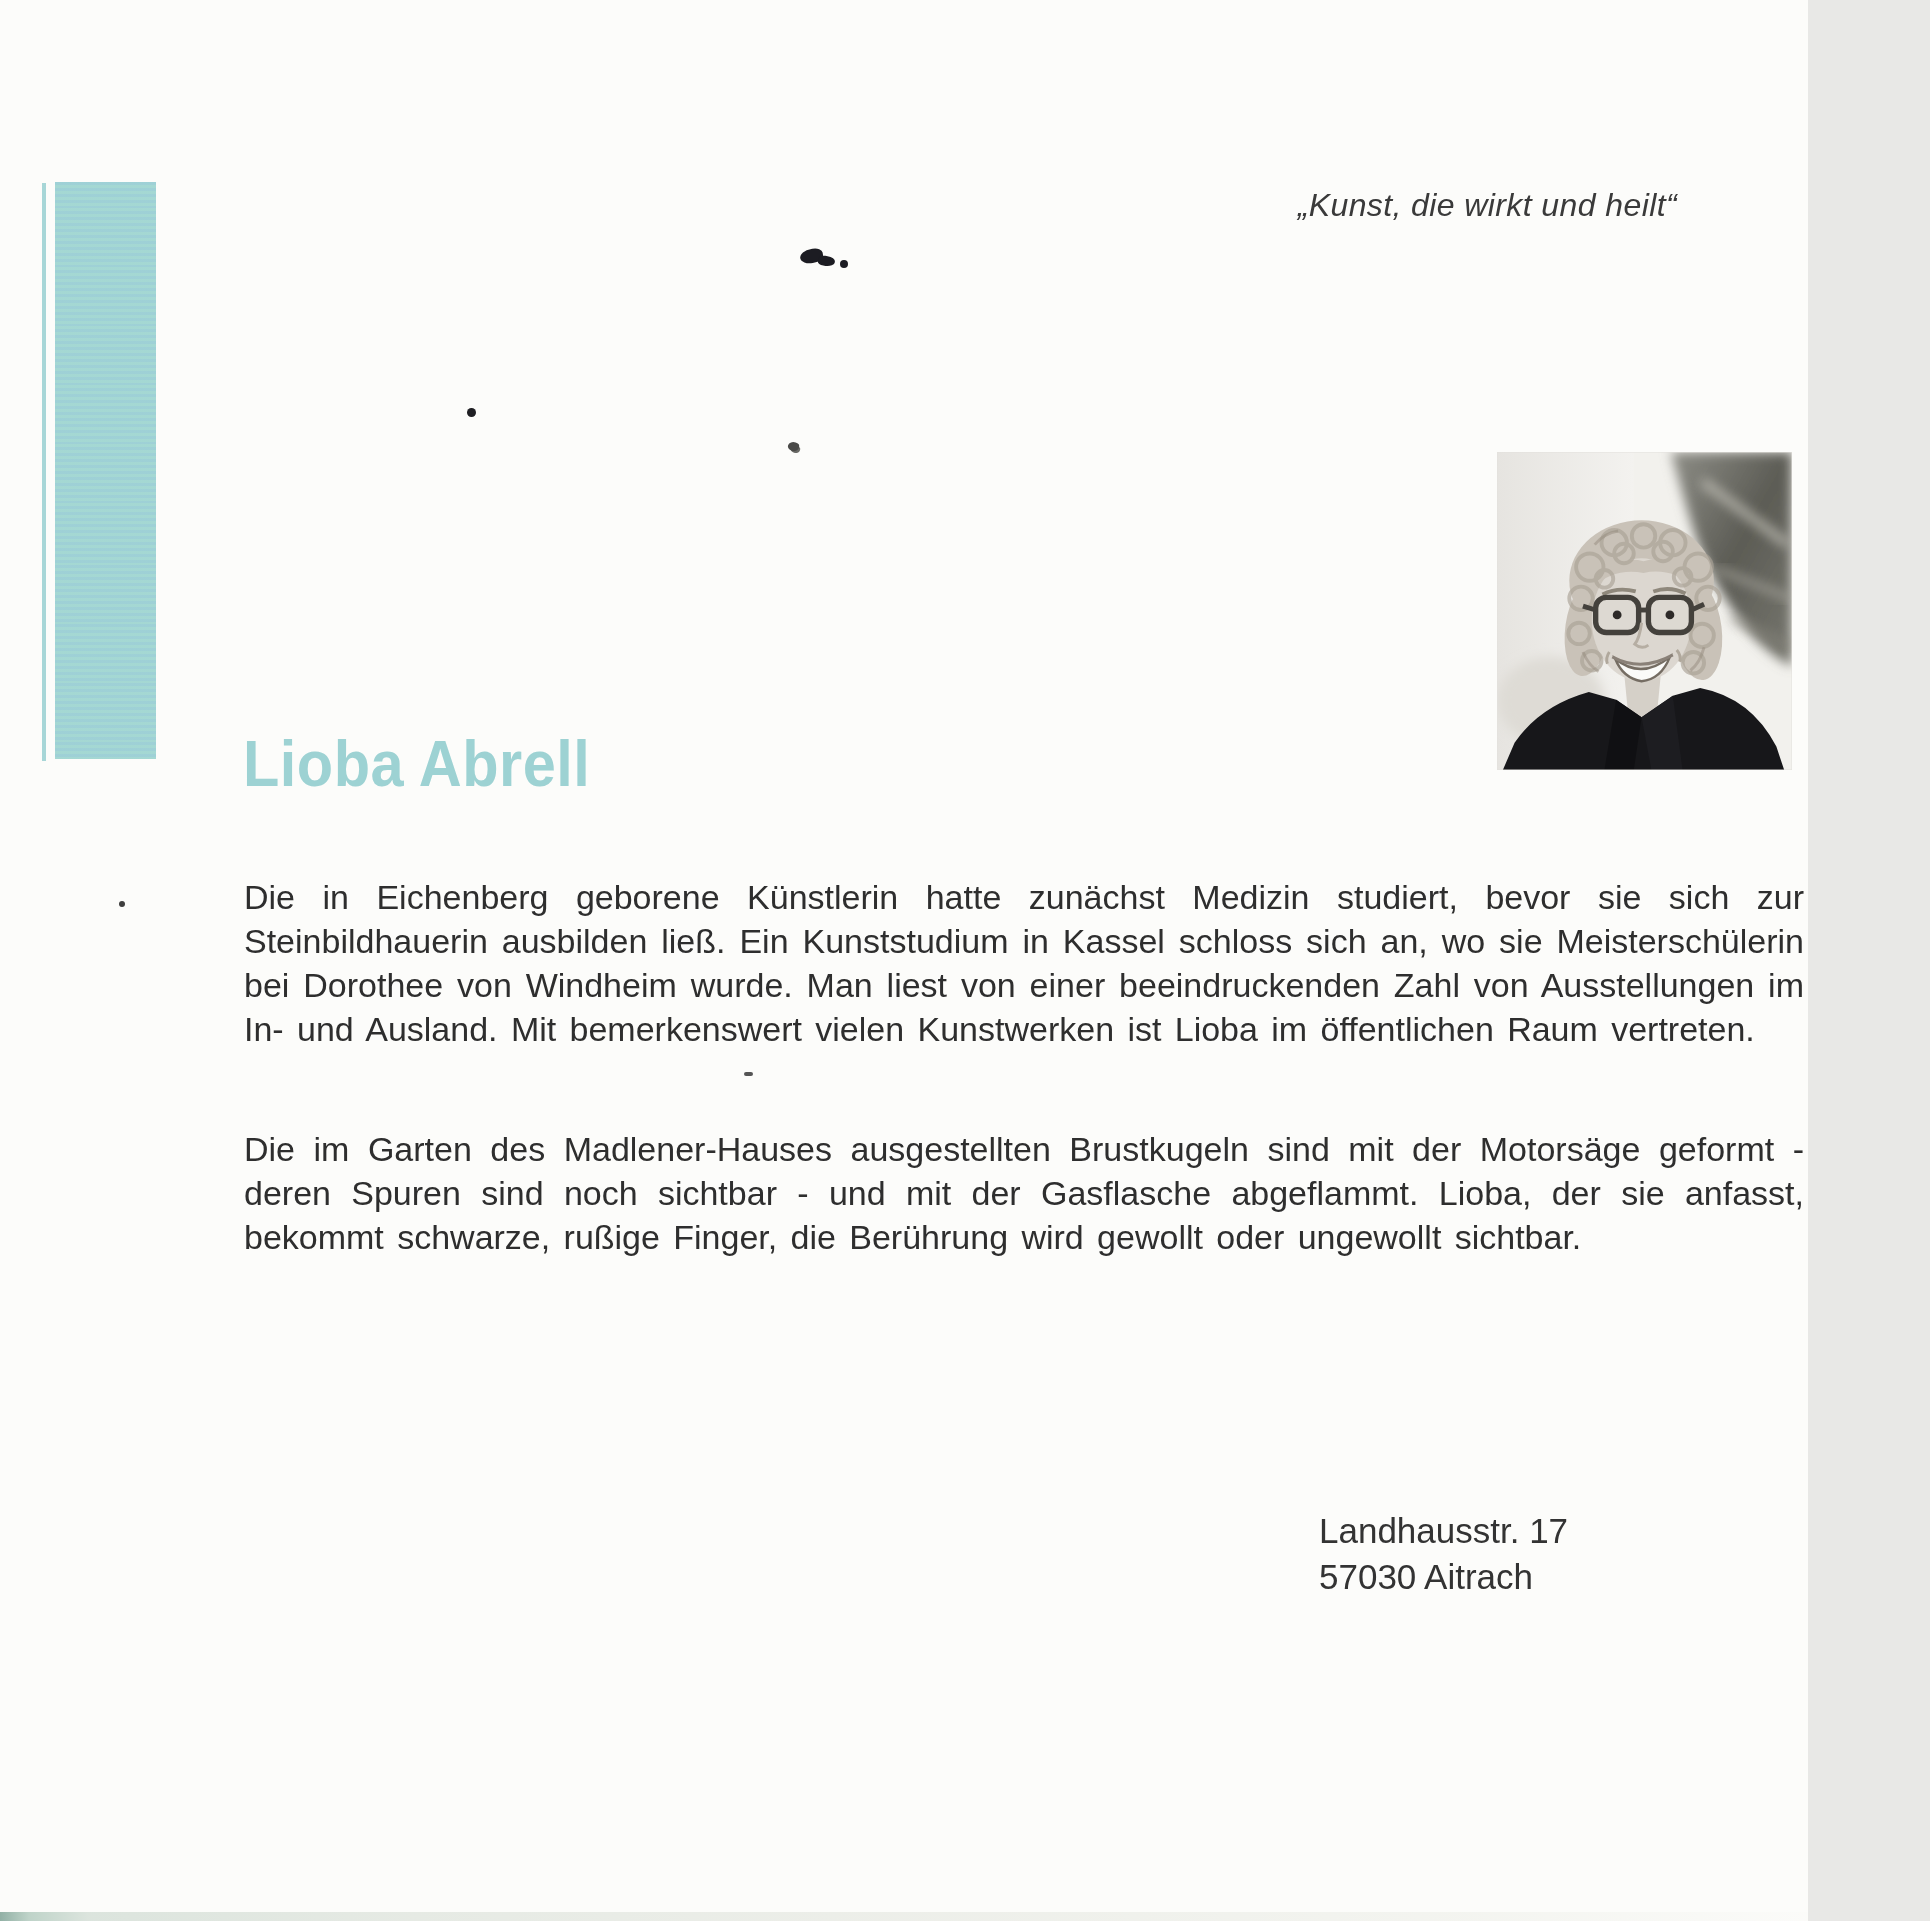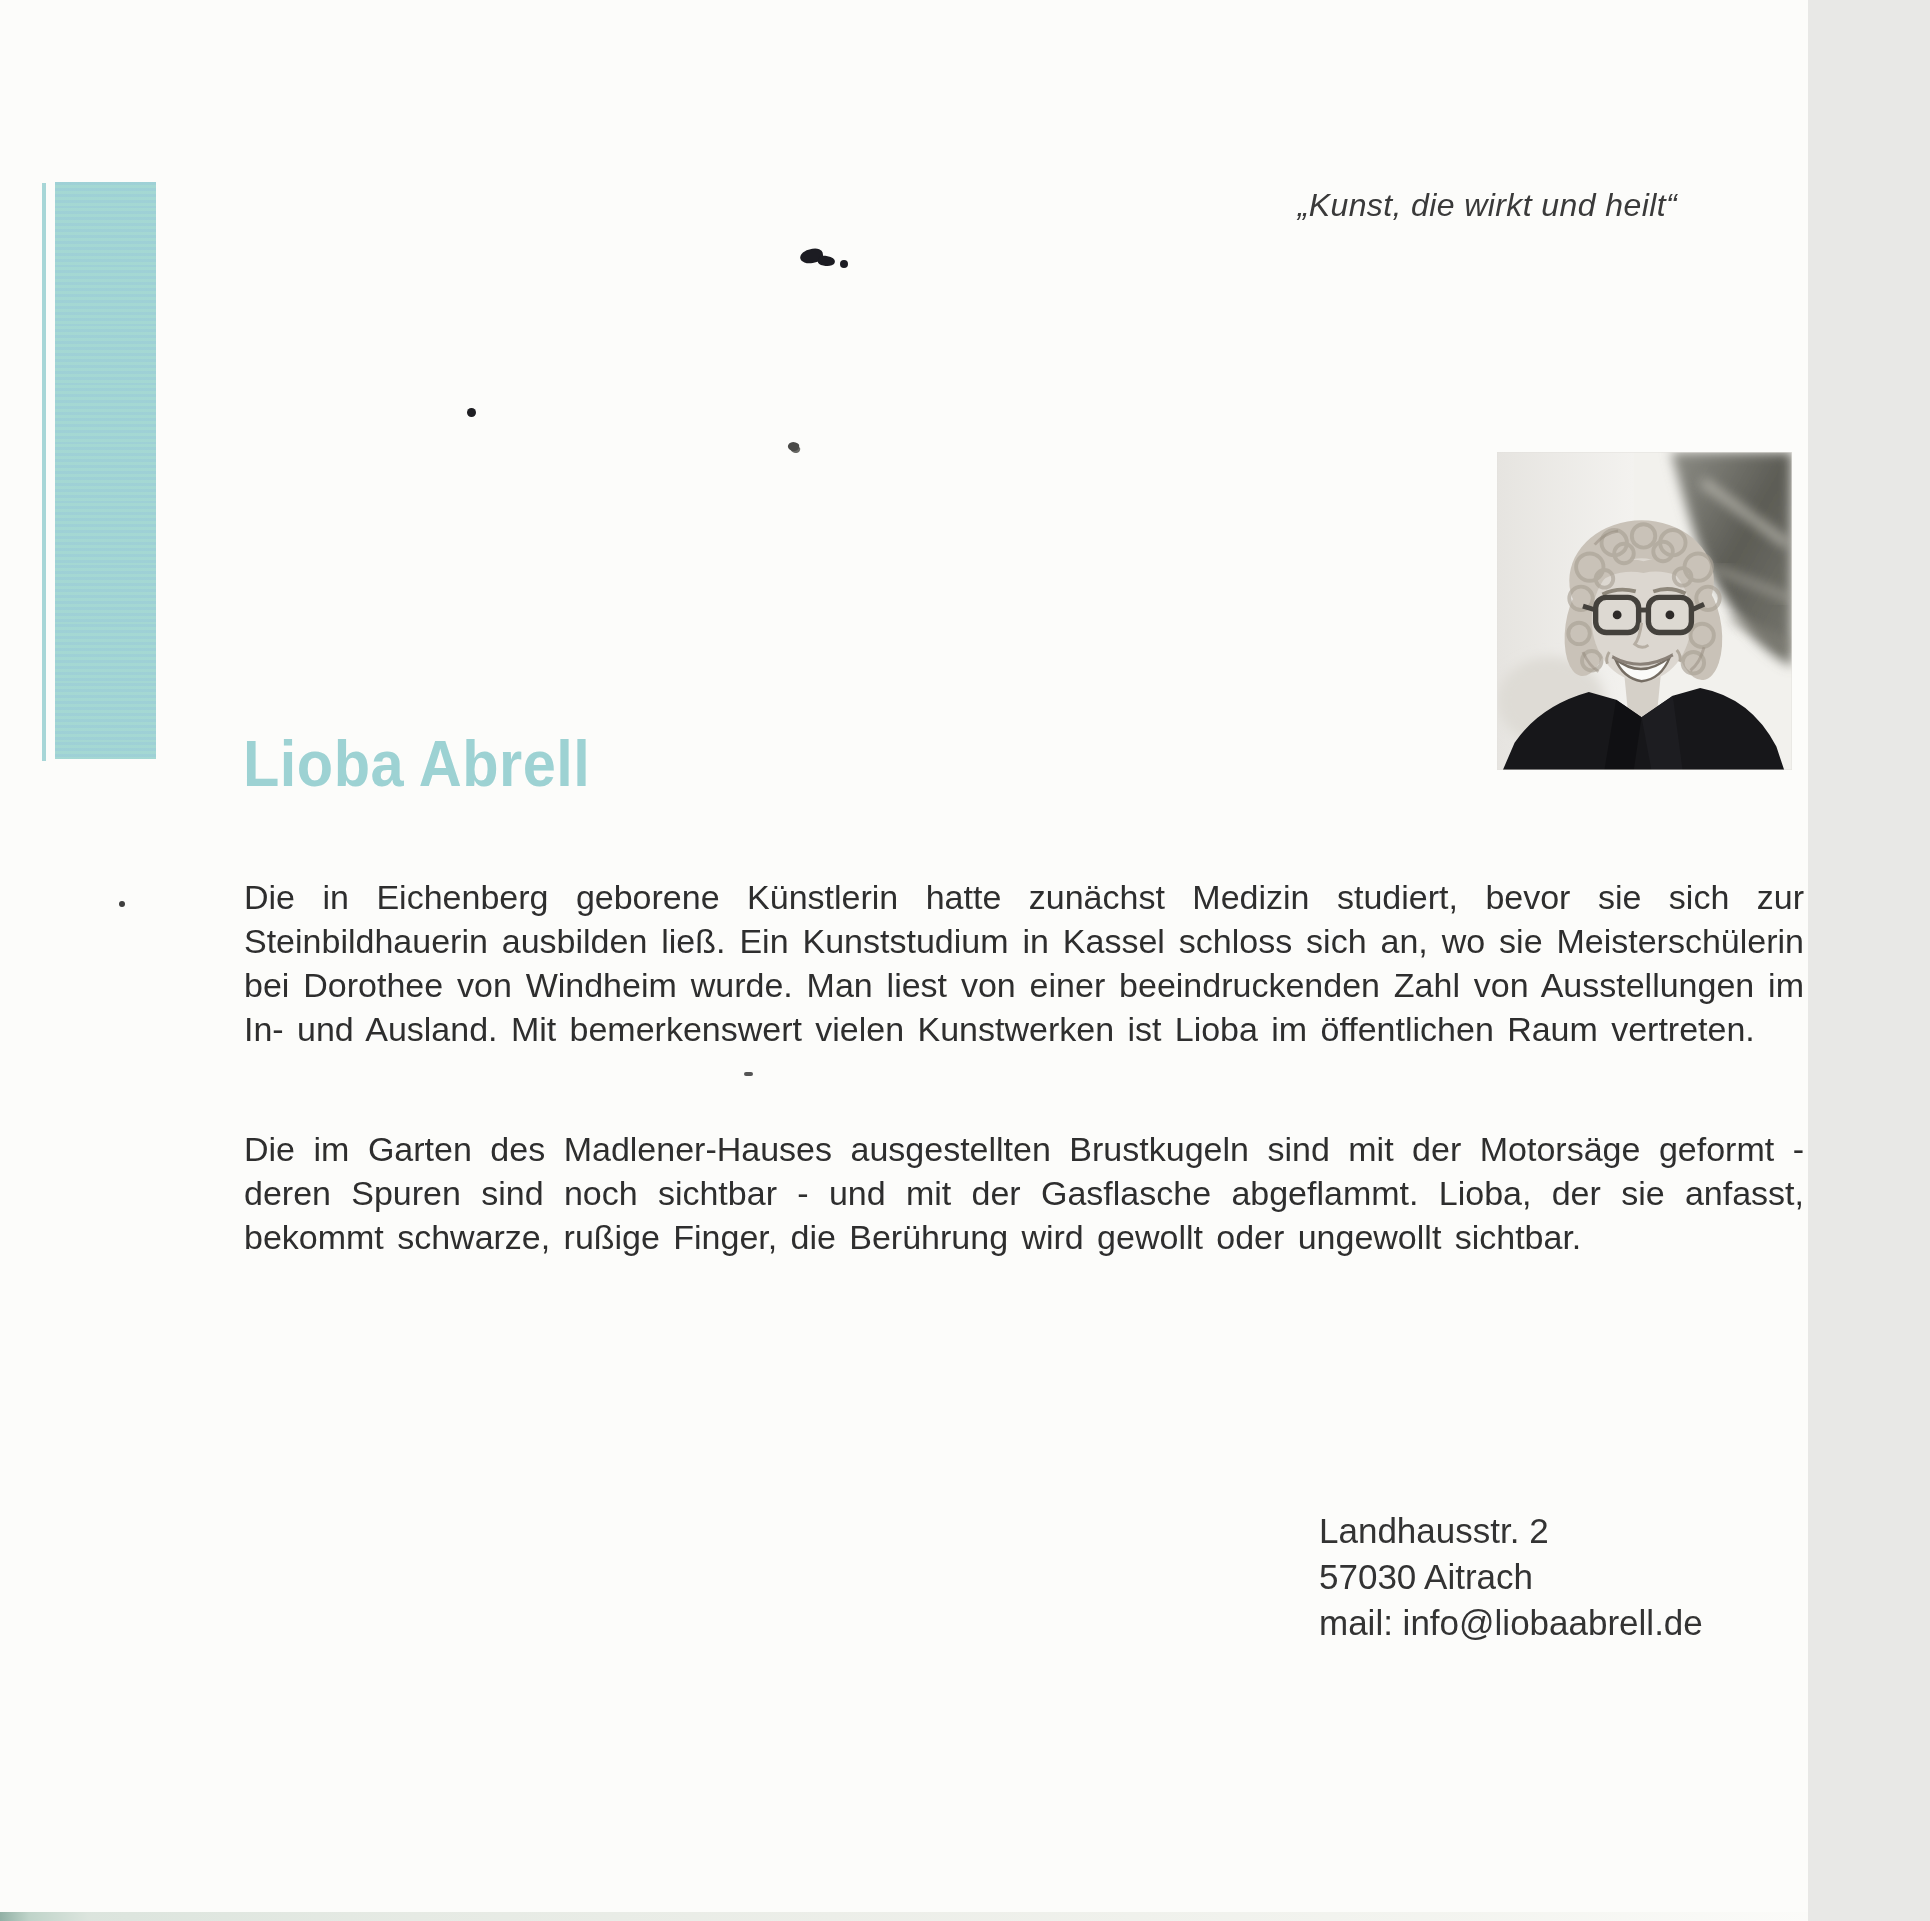--- a/index.html
+++ b/index.html
@@ -173,23 +173,22 @@
       <rect x="0" y="0" width="302" height="326" fill="none" stroke="#e3e1dc" stroke-width="1"></rect>
     </svg>
   </figure>
 
   <h1 class="heading">Lioba Abrell</h1>
 
   <p class="para para-1">Die in Eichenberg geborene Künstlerin hatte zunächst Medizin studiert, bevor sie sich zur Steinbildhauerin ausbilden ließ. Ein Kunststudium in Kassel schloss sich an, wo sie Meisterschülerin bei Dorothee von Windheim wurde. Man liest von einer beeindruckenden Zahl von Ausstellungen im In- und Ausland. Mit bemerkenswert vielen Kunstwerken ist Lioba im öffentlichen Raum vertreten.</p>
   <p class="para para-2">Die im Garten des Madlener-Hauses ausgestellten Brustkugeln sind mit der Motorsäge geformt - deren Spuren sind noch sichtbar - und mit der Gasflasche abgeflammt. Lioba, der sie anfasst, bekommt schwarze, rußige Finger, die Berührung wird gewollt oder ungewollt sichtbar.</p>
 
   <div class="contact">
-    <div>Landhausstr. 2</div>
+    <div>Landhausstr. 17</div>
     <div>57030 Aitrach</div>
-    <div>mail: info@liobaabrell.de</div>
   </div>
 
   <div class="speck blot-a"></div>
   <div class="speck blot-b"></div>
   <div class="speck blot-c"></div>
   <div class="dot-1 speck"></div>
   <div class="dot-2" style="position:absolute;"></div>
   <div class="dot-3" style="position:absolute;"></div>
   <div class="dash-1" style="position:absolute;"></div>
   <div class="bottom-edge"></div>

